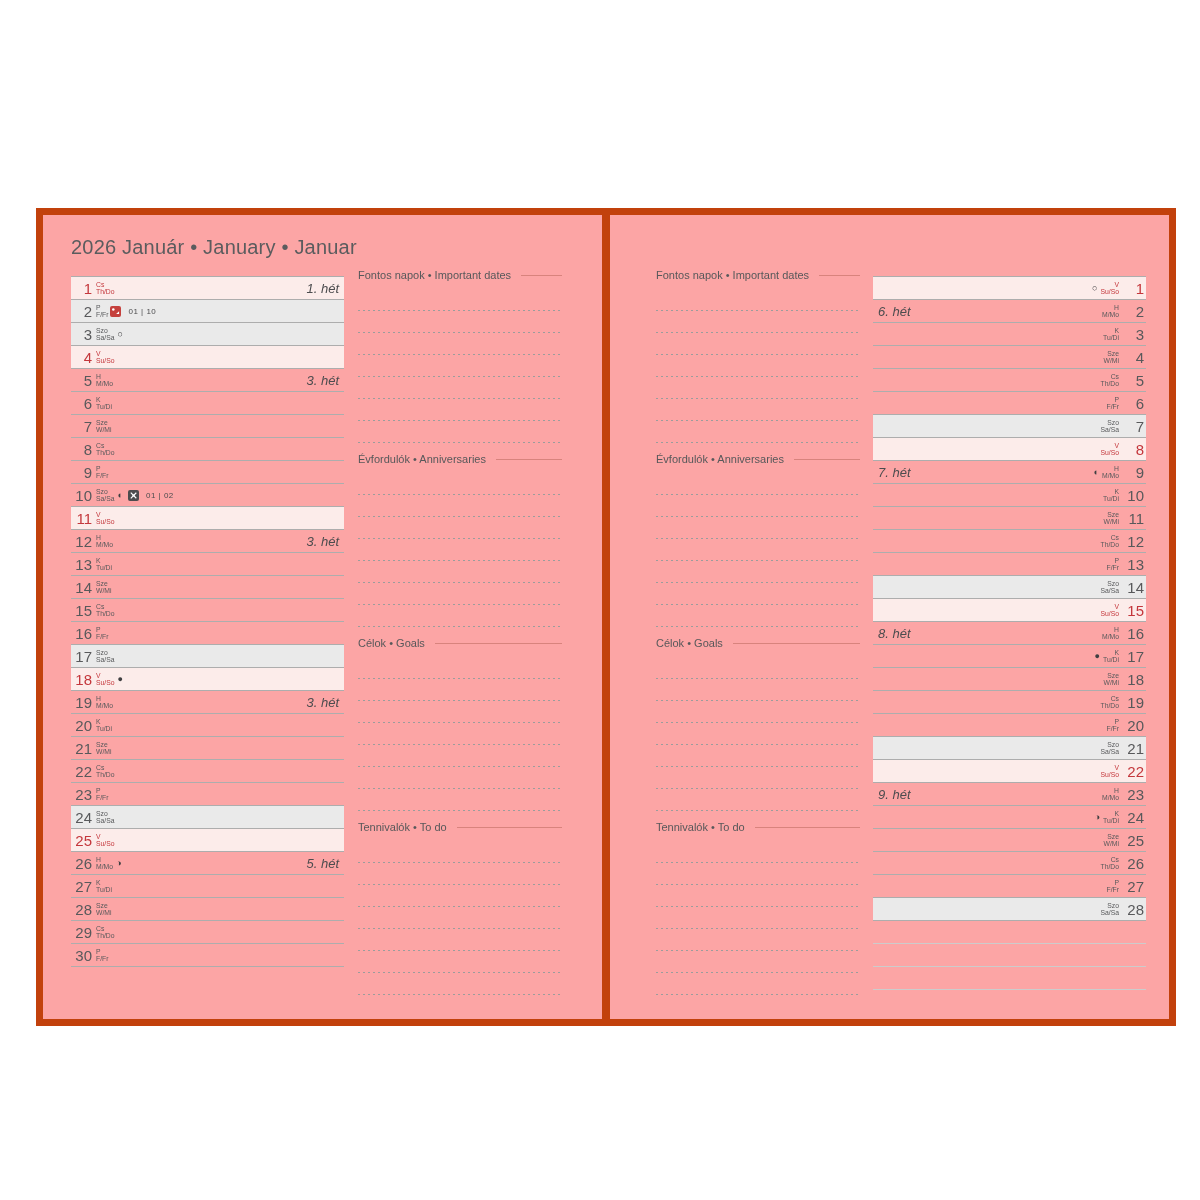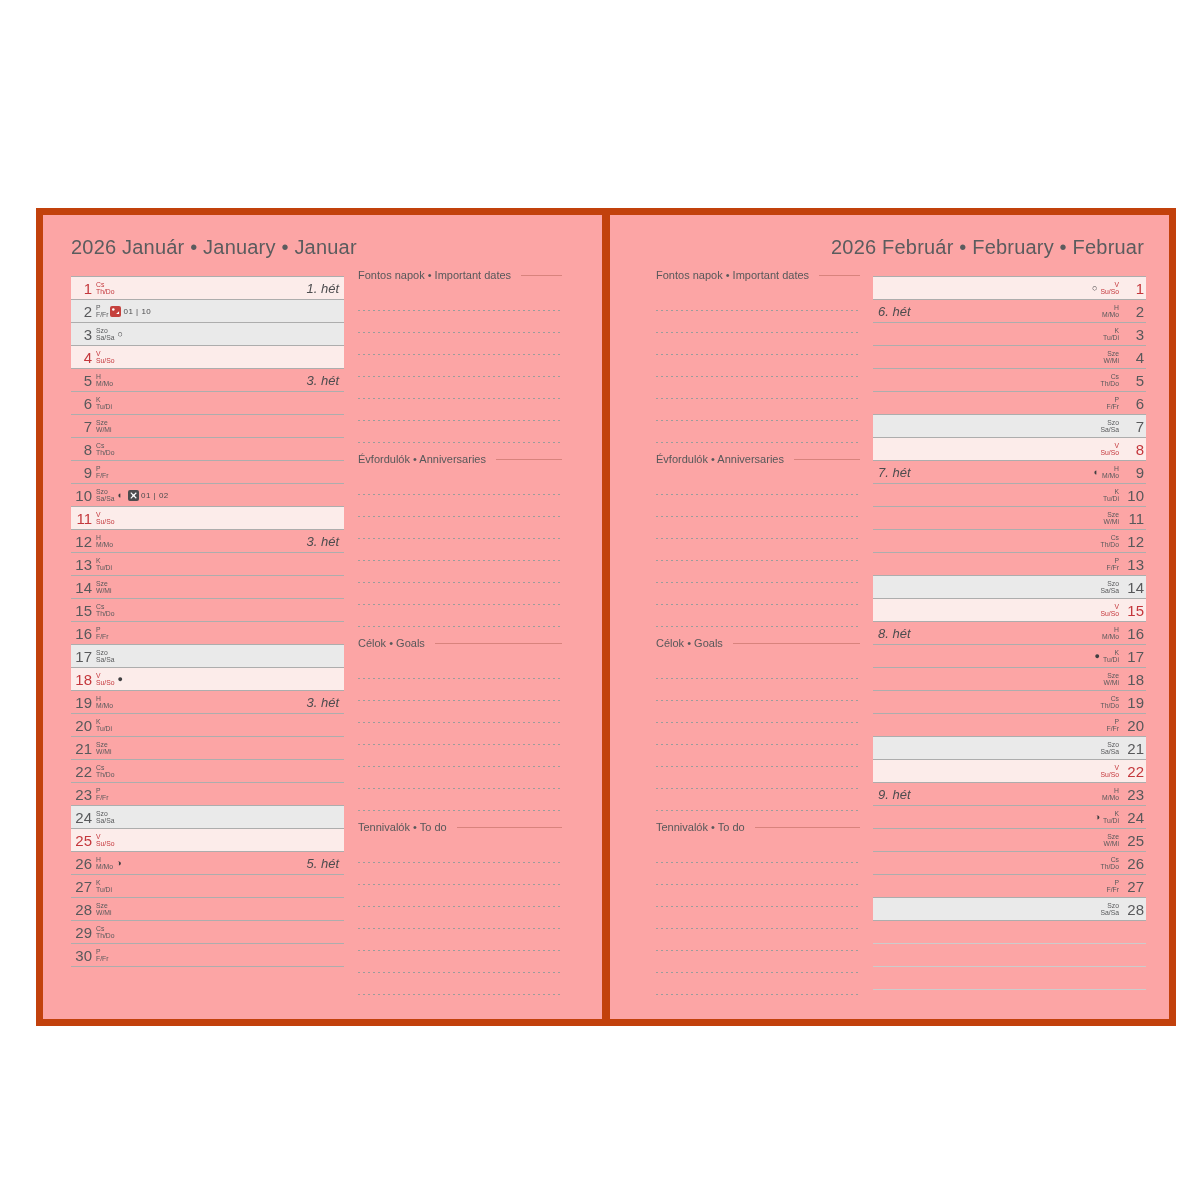--- a/index.html
+++ b/index.html
@@ -22,21 +22,21 @@
   .page.left .num{text-align:right;margin-right:4px;}
   .page.right .num{text-align:right;margin-left:4px;margin-right:2px;}
   .dow{font-size:6.8px;line-height:7px;color:#58595b;flex:none;display:flex;flex-direction:column;}
   .page.right .dow{align-items:flex-end;}
   .row.sun .num,.row.holiday .num,.row.sun .dow,.row.holiday .dow{color:#c4373c;}
   .moon{font-size:9px;line-height:1;color:#3f3f41;margin:0 3px;flex:none;}
   .sicon{width:11px;height:11px;border-radius:2px;margin:0 2px;flex:none;display:flex;align-items:center;justify-content:center;}
   .sicon.rest{background:#c5413d;}
   .sicon.work{background:#4c4c4e;}
   .sicon svg{display:block;}
-  .swap{font-size:8px;color:#4c4c4e;letter-spacing:.5px;white-space:nowrap;}
+  .swap{font-size:8px;color:#4c4c4e;margin-left:5px;letter-spacing:.5px;white-space:nowrap;}
   .spacer{flex:1;}
   .week{font-size:13px;color:#4c4c4e;white-space:nowrap;font-style:italic;}
   .page.left .week{margin-right:5px;}
   .page.right .week{margin-left:5px;}
 
   .notes{position:absolute;top:46px;width:204px;}
   .page.left .notes{left:315px;}
   .page.right .notes{left:46px;}
   .nsection{height:184px;}
   .nhead{height:28px;display:flex;align-items:center;}
@@ -369,21 +369,20 @@
         <div class="nline"></div>
         <div class="nline"></div>
         <div class="nline"></div>
         <div class="nline"></div>
         <div class="nline"></div>
       </div>
   </div>
 </div>
 
 <div class="page right">
-  <div class="title">2026 Február • February • Februar</div>
   <div class="calendar">
       <div class="row sun">
         <span class="spacer"></span>
         <span class="moon">○</span>
         <span class="dow">
           <span>V</span>
           <span>Su/So</span>
         </span>
         <span class="num">1</span>
       </div>

